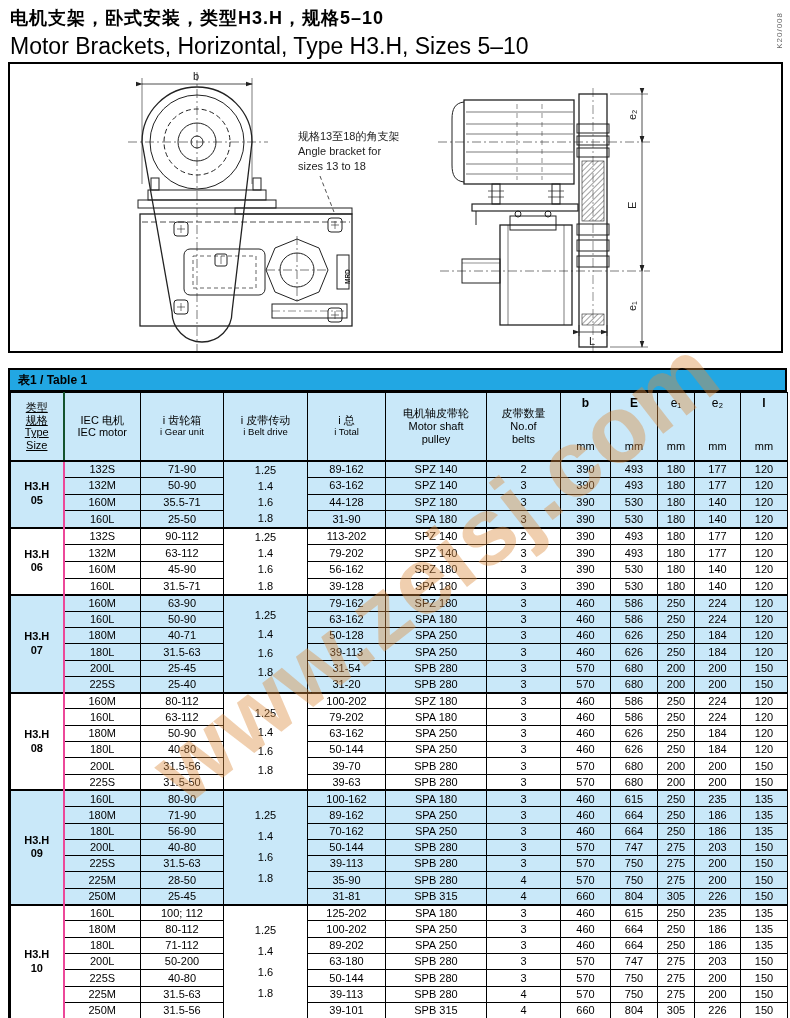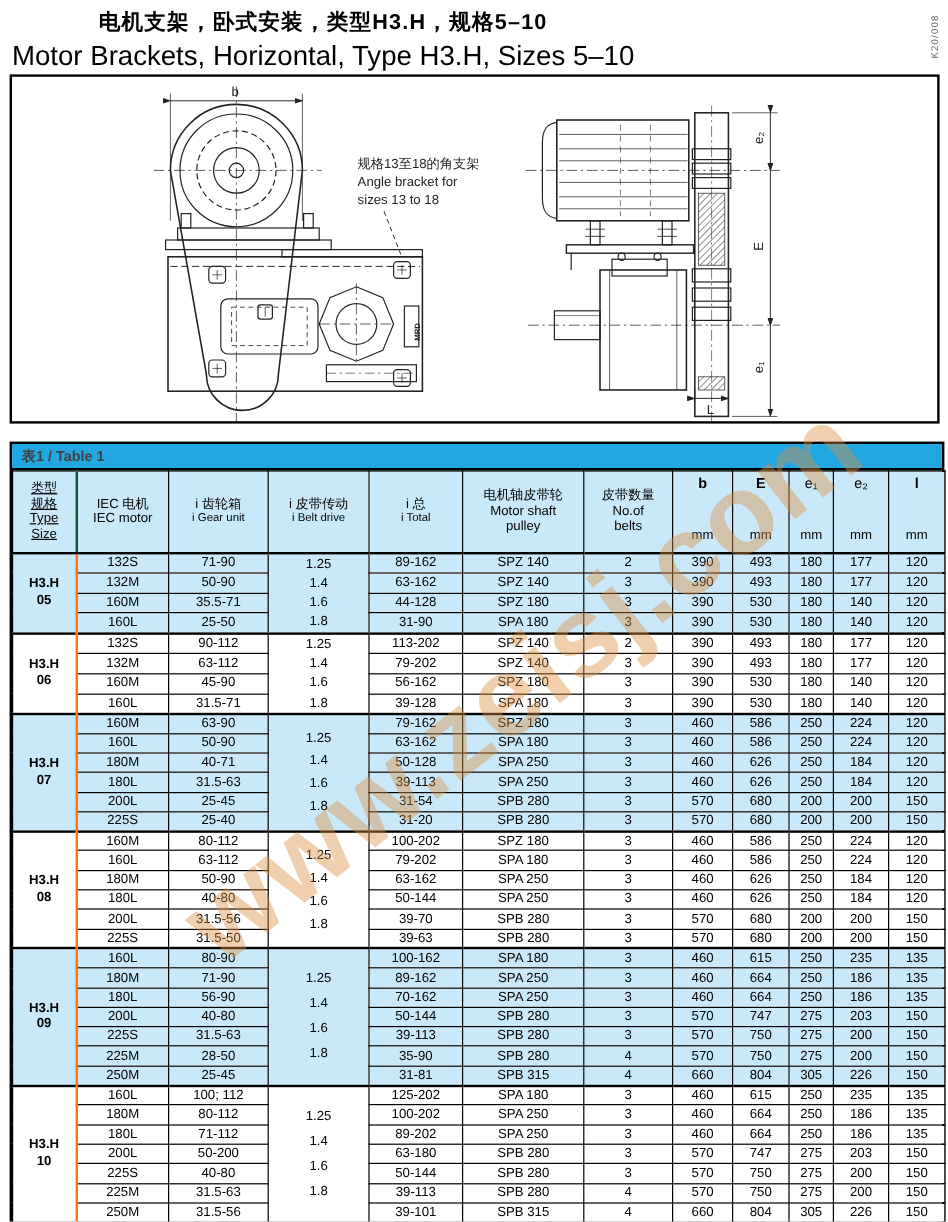--- a/index.html
+++ b/index.html
@@ -1,55 +1,55 @@
 <!DOCTYPE html>
 <html><head>
 <meta charset="utf-8">
 <style>
   * { margin:0; padding:0; box-sizing:border-box; }
   html,body { width:790px; height:1018px; background:#fff; overflow:hidden;
     font-family:"Liberation Sans", sans-serif; color:#000; position:relative; }
 
   
   .title-block { position:absolute; left:10px; top:6px; }
-  .title-zh { font-size:18px; font-weight:bold; letter-spacing:1px;text-align:center; }
+  .title-zh { font-size:18px; font-weight:bold; letter-spacing:1px; }
   .title-en { font-size:23px; margin-top:3px; }
   .doc-code { position:absolute; right:6px; top:12px; writing-mode:vertical-rl;
     transform:rotate(180deg); font-size:8px; color:#666; letter-spacing:1px; }
 
   
   .drawing-box { position:absolute; left:8px; top:62px; width:775px; height:291px;
     border:2px solid #000; background:#fff; }
   .drawing-box svg { display:block; }
   .lbl { font-size:11px; fill:#222; }
   .note { font-size:11px; fill:#222; }
 
   
   .table-wrap { position:absolute; left:8px; top:368px; width:779px;
     border:2px solid #000; }
   .table-caption { height:22px; background:#22a7e3; border-bottom:2px solid #000;
-    font-size:12px; font-weight:bold; line-height:21px; padding-left:8px; color:#404040; }
+    font-size:12px; font-weight:bold; line-height:21px; padding-left:8px; color:#000000; }
   table { border-collapse:collapse; width:100%; table-layout:fixed; }
   th, td { border:1px solid #000; font-size:11px; text-align:center;
     padding:0; line-height:1.15; overflow:hidden; }
   thead th { background:#c9e8f9; height:68px; vertical-align:middle; font-weight:normal; }
   thead th.dim-col { vertical-align:top; }
   .hd-zh { font-size:11px; }
   .hd-en { font-size:9.5px; }
   .hd-big-zh { font-size:11px;text-align:center; }
   .dim-inner { display:flex; flex-direction:column; justify-content:space-between;
     height:62px; padding:4px 0 2px 0; align-items:center; }
   .dim-letter { font-size:12px; font-weight:bold; }
   .dim-sub { font-size:12px; font-weight:normal; }
   .dim-unit { font-size:11px; }
   tbody tr { height:16.3px; }
   tbody td { font-size:11px; }
   tr.shade td { background:#c9e8f9; }
   tr.plain td { background:#ffffff; }
-  td.type-cell { font-weight:bold; border-right:2px solid #f97316; font-size:11px;
+  td.type-cell { font-weight:bold; border-right:2px solid #ec4899; font-size:11px;
     line-height:1.25; }
   td.belt-cell div { font-size:11px; }
   .lh4 div { line-height:16.3px; }
   .lh6 div { line-height:19px; }
   .lh7 div { line-height:21px; }
   tr.block-start td { border-top:2.5px solid #000; }
   thead th { border-bottom:2.5px solid #000; }
   thead th:first-child { border-right:2px solid #14532d;text-decoration:underline; }
 
   

